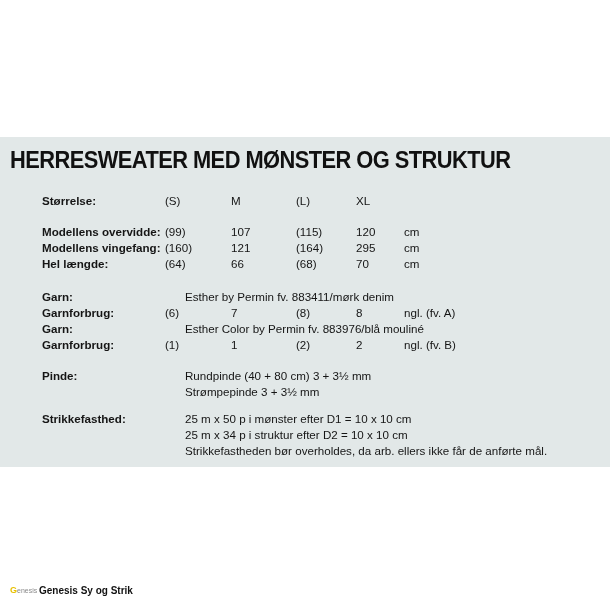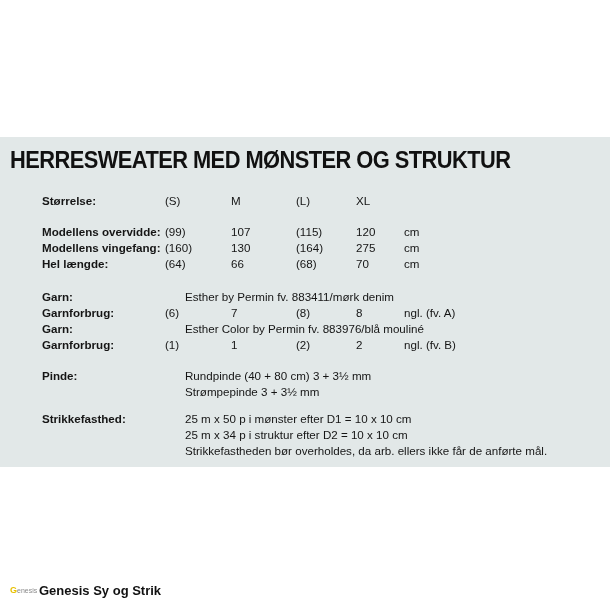--- a/index.html
+++ b/index.html
@@ -19,21 +19,21 @@
     .row { position: absolute; left: 0; height: 16px; font-size: 11.6px; line-height: 16px; white-space: nowrap; }
     .lbl { position: absolute; left: 11px; font-weight: bold; margin-left: 31px; }
     .c { position: absolute; }
     .c1 { left: 165px; } .c2 { left: 231px; } .c3 { left: 296px; } .c4 { left: 356px; } .c5 { left: 404px; }
     .full { position: absolute; left: 165px; margin-left: 20px; }
     .footer {
       position: absolute; left: 10px; top: 583px; height: 14px; display: flex; align-items: center; gap: 7px;
     }
     .logo { width: 22px; height: 10px; font-size: 7px; color: #8a8a8a; position: relative; line-height: 10px; }
     .logo .g { color: #e8c000; font-weight: bold; font-size: 9px; }
-    .brand { font-size: 13px; font-weight: bold; color: #111; }
+    .brand { font-size: 10px; font-weight: bold; color: #111; }
   </style>
 </head>
 <body>
 
 <div class="panel"></div>
 
 <div class="title">HERRESWEATER MED MØNSTER OG STRUKTUR</div>
 
 <div class="row" style="top:193px">
   <span class="lbl">Størrelse:</span>
@@ -47,23 +47,23 @@
   <span class="lbl">Modellens overvidde:</span>
   <span class="c c1">(99)</span>
   <span class="c c2">107</span>
   <span class="c c3">(115)</span>
   <span class="c c4">120</span>
   <span class="c c5">cm</span>
 </div>
 <div class="row" style="top:240px">
   <span class="lbl">Modellens vingefang:</span>
   <span class="c c1">(160)</span>
-  <span class="c c2">130</span>
+  <span class="c c2">121</span>
   <span class="c c3">(164)</span>
-  <span class="c c4">275</span>
+  <span class="c c4">295</span>
   <span class="c c5">cm</span>
 </div>
 <div class="row" style="top:256px">
   <span class="lbl">Hel længde:</span>
   <span class="c c1">(64)</span>
   <span class="c c2">66</span>
   <span class="c c3">(68)</span>
   <span class="c c4">70</span>
   <span class="c c5">cm</span>
 </div>

